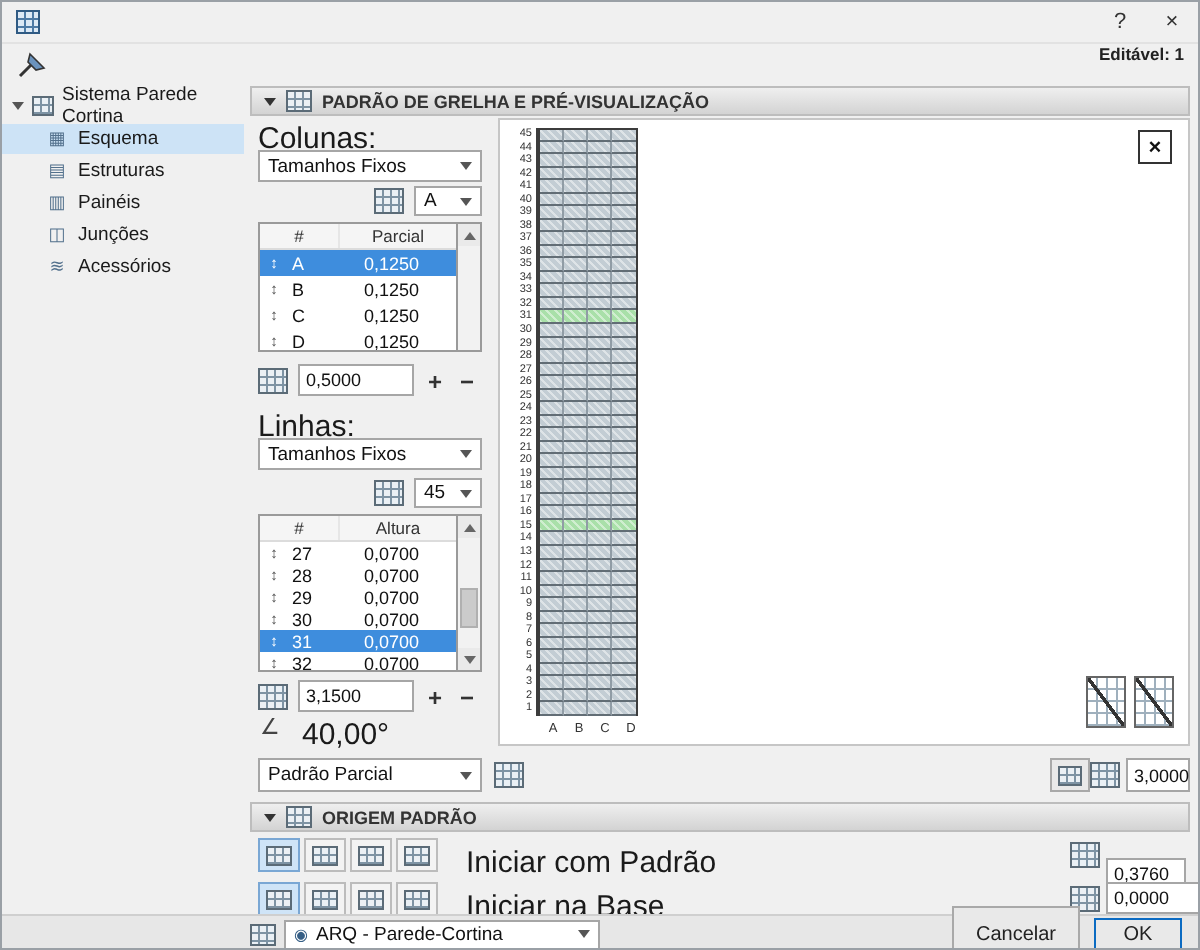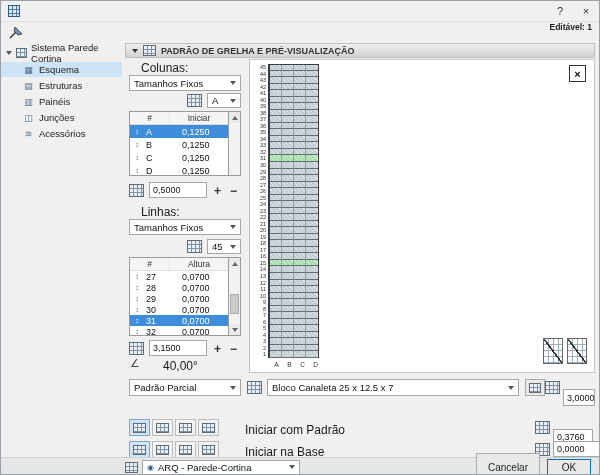--- a/index.html
+++ b/index.html
@@ -44,21 +44,21 @@
   .gicon{display:inline-block;width:15px;height:13px;border:1px solid #5b6b77;background-color:#eaf0f5;
     background-image:repeating-linear-gradient(to right,transparent 0 3px,#7d93a4 3px 4px),
                      repeating-linear-gradient(to bottom,transparent 0 3px,#7d93a4 3px 4px);}
   .dd{position:absolute;background:#fff;border:1px solid #a6a6a6;font-size:9.5px;color:#111;
     display:flex;align-items:center;padding-left:4px;cursor:default;}
   .dd .chev{margin-left:auto;margin-right:4px;}
   .field{position:absolute;background:#fff;border:1px solid #a6a6a6;font-size:9px;color:#111;
     display:flex;align-items:center;padding-left:3px;}
   .pm{position:absolute;width:15px;height:15px;display:flex;align-items:center;justify-content:center;
     font-size:12px;font-weight:bold;color:#333;cursor:pointer;}
-  .lbl{position:absolute;font-size:12px;color:#1a1a1a;margin-left:12px;}
+  .lbl{position:absolute;font-size:15px;color:#1a1a1a;}
   .sect{position:absolute;height:15px;background:linear-gradient(#efefef,#d3d3d3);
     border:1px solid #bdbdbd;display:flex;align-items:center;font-size:9px;font-weight:bold;color:#333;}
   .sect .chev{margin:0 5px 0 6px;border-top-color:#333;}
   .sect .gicon{width:13px;height:11px;margin-right:5px;}
 
   
   .tbl{position:absolute;background:#fff;border:1px solid #9a9a9a;overflow:hidden;}
   .tbl-head{display:flex;height:13px;background:#f5f5f5;border-bottom:1px solid #dcdcdc;
     font-size:8.5px;color:#333;}
   .tbl-head .th0{width:40px;text-align:center;line-height:12px;border-right:1px solid #e6e6e6;}
@@ -189,21 +189,21 @@
     <span class="chev"></span>
   </div>
   <span class="gicon abs" style="left:186px;top:93px;"></span>
   <div class="dd" style="left:206px;top:92px;width:34px;height:15px;">
     <span>A</span>
     <span class="chev"></span>
   </div>
   <div class="tbl" id="col-table" style="left:128px;top:110px;width:100px;height:65px;">
     <div class="tbl-head">
         <span class="th0">#</span>
-        <span class="th1">Iniciar</span>
+        <span class="th1">Parcial</span>
       </div>
     <div class="tbl-body">
         <div class="tr sel">
           <span class="handle">↕</span>
           <span class="rid">A</span>
           <span class="rval">0,1250</span>
         </div>
         <div class="tr">
           <span class="handle">↕</span>
           <span class="rid">B</span>
@@ -720,32 +720,33 @@
     <div class="corner-thumb" id="corner-thumb-2">
         <span class="diag"></span>
       </div>
   </div>
 
   <div class="dd" style="left:128px;top:378px;width:112px;height:17px;">
     <span>Padrão Parcial</span>
     <span class="chev"></span>
   </div>
   <span class="gicon abs" style="left:246px;top:380px;"></span>
-  <div class="dd" style="left:266px;top:378px;width:252px;height:17px;">
-    <span>Bloco Canaleta 25 x 12.5 x 7</span>
-    <span class="chev"></span>
-  </div>
   <div class="btn" style="left:524px;top:378px;width:20px;height:17px;">
     <span class="gicon" style="width:12px;height:10px;"></span>
   </div>
   <span class="gicon abs" style="left:544px;top:380px;"></span>
-  <div class="field" style="left:562px;top:388px;width:32px;height:17px;">
+  <div class="field" style="left:562px;top:378px;width:32px;height:17px;">
     <span>3,0000</span>
   </div>
 
+  <div class="sect" style="left:124px;top:400px;width:470px;">
+    <span class="chev"></span>
+    <span class="gicon"></span>
+    <span>ORIGEM PADRÃO</span>
+  </div>
 
   <div class="oi-btn active" style="left:128px;top:418px;">
       <span class="gicon"></span>
     </div>
   <div class="oi-btn" style="left:151px;top:418px;">
       <span class="gicon"></span>
     </div>
   <div class="oi-btn" style="left:174px;top:418px;">
       <span class="gicon"></span>
     </div>

